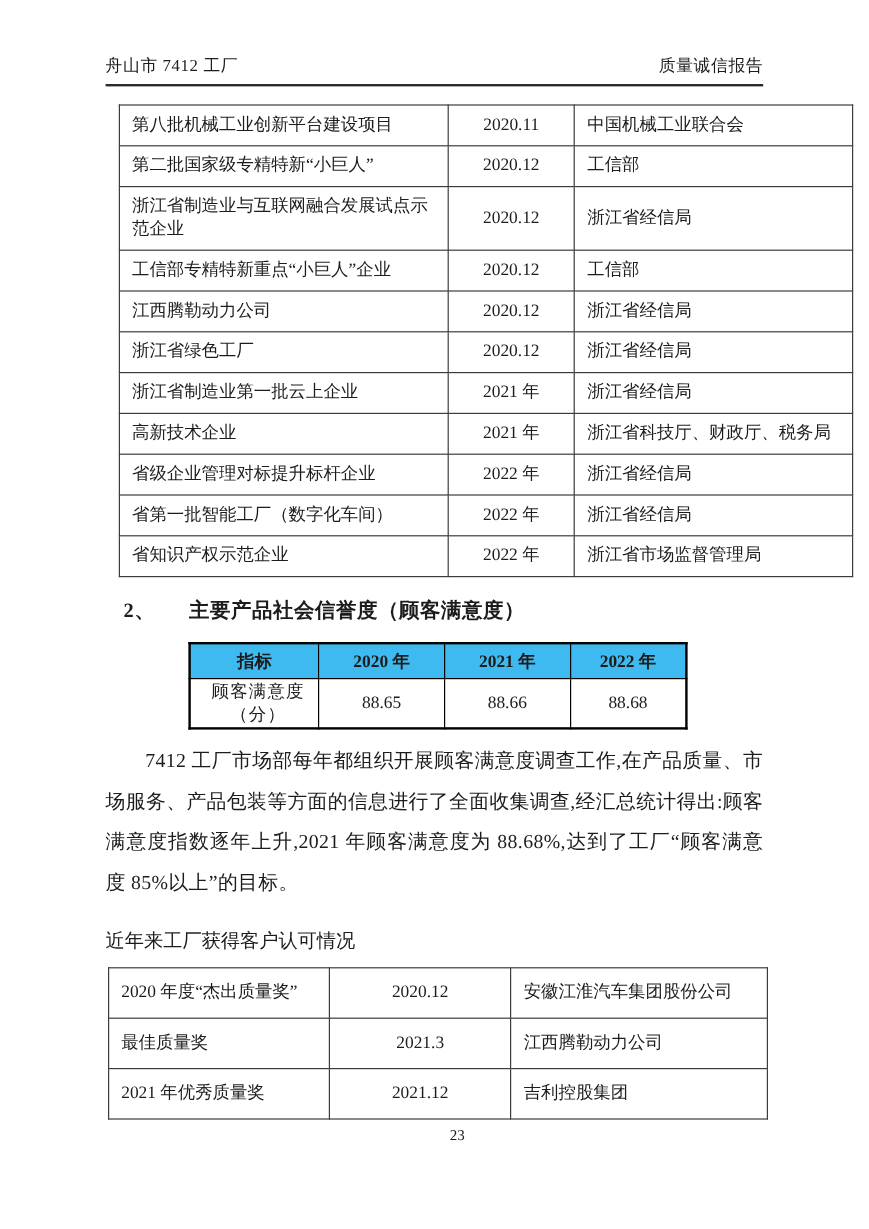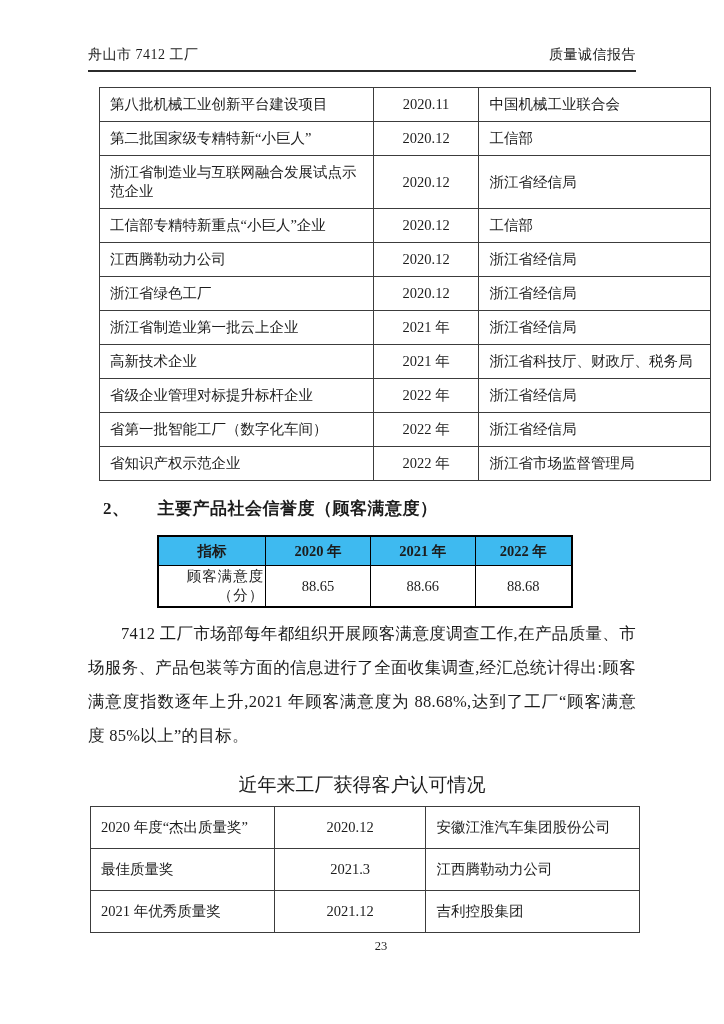--- a/index.html
+++ b/index.html
@@ -47,30 +47,30 @@
     font-size:14.5px; border:2px solid #000;
   }
   table.sat th {
     background:#3EBAF0; border:1px solid #000;
     height:26px; font-weight:bold; text-align:center;
   }
   table.sat td {
     border:1px solid #000; background:#fff;
     height:30px; text-align:center;
   }
-  table.sat td.label { text-align:right; padding-left:7px; letter-spacing:1px;margin-top:31px; }
+  table.sat td.label { text-align:center; padding-left:7px; letter-spacing:1px;margin-top:31px; }
 
   
   .body-para {
     margin-top:9px; width:548px;
     font-size:16.5px; line-height:34px;
     text-align:justify; text-indent:2em;
     letter-spacing:0.3px;
   }
-  .table-caption { width:548px; text-align:center; font-size:19px; line-height:30px; }
+  .table-caption { width:548px; font-size:16px; line-height:30px; }
 
   
   table.recog {
     border-collapse:collapse; table-layout:fixed;
     width:550px; margin:6px 0 0 2px;
     font-size:14.5px;
   }
   table.recog td {
     border:1px solid #3c3c3c;
     line-height:19px; padding:11px 4px 11px 10px;

